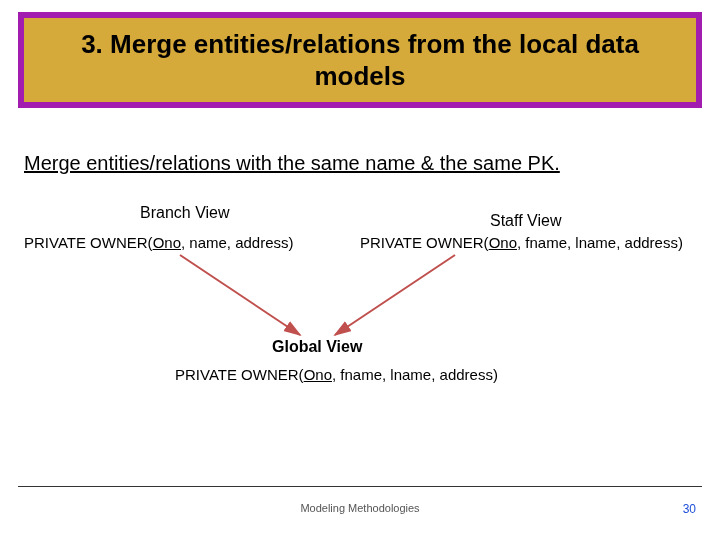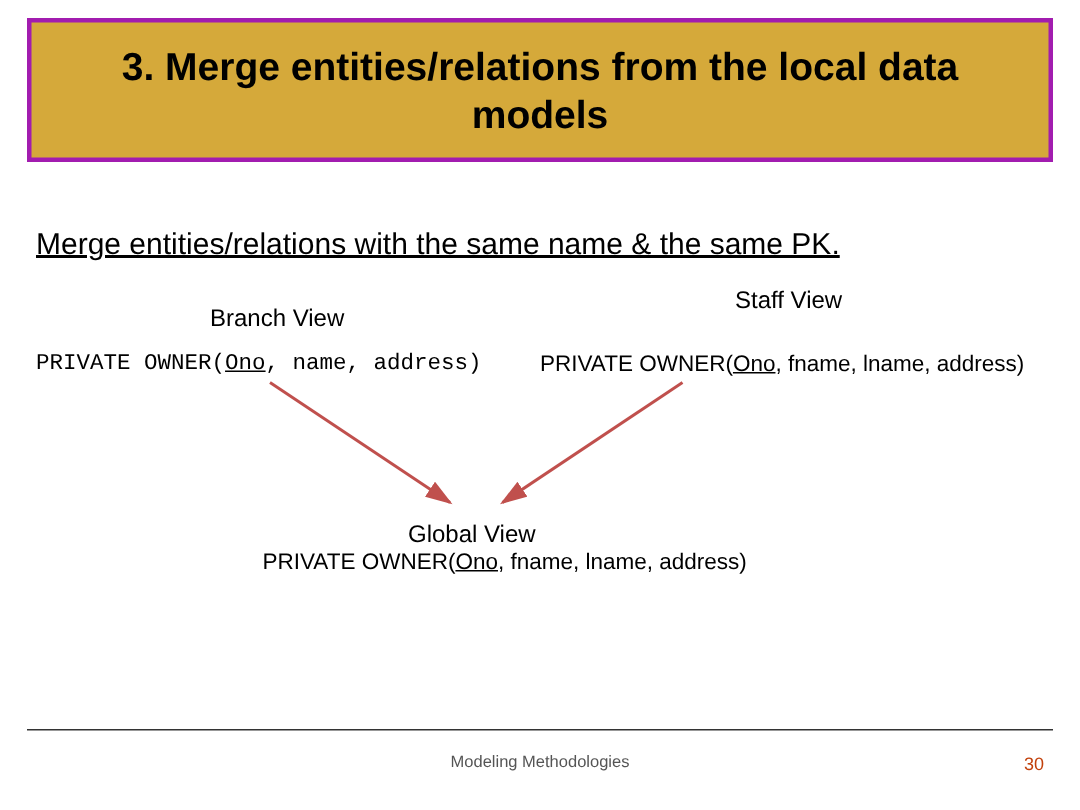--- a/index.html
+++ b/index.html
@@ -3,60 +3,60 @@
 <meta charset="utf-8">
 <style>
   * { box-sizing: border-box; margin: 0; padding: 0; }
   html, body { width: 720px; height: 540px; font-family: Arial, Helvetica, sans-serif; background: #fff; overflow: hidden; }
   .slide { position: relative; width: 720px; height: 540px; }
   .title-band {
     position: absolute;
     left: 18px; top: 12px;
     width: 684px; height: 96px;
     background: #d5a93a;
-    border: 3px solid #a21caf;
+    border: 6px solid #a21caf;
     display: flex; align-items: center; justify-content: center;
     text-align: center;
     padding: 6px 24px;
   }
   .title-band h1 {
     font-size: 26px;
     font-weight: 900;
     color: #000;
     line-height: 1.25;
     letter-spacing: 0px;
   }
   .subtitle {
     position: absolute;
     left: 24px; top: 152px;
     font-size: 20px;
     text-decoration: underline;
     color: #000;
   }
   .view-label { font-size: 16px; font-weight: normal; }
   .branch-label { position: absolute; left: 140px; top: 204px; }
-  .staff-label  { position: absolute; left: 490px; top: 192px; }
+  .staff-label  { position: absolute; left: 490px; top: 212px; }
   .relation { font-size: 15px; color: #000; white-space: nowrap; }
-  .branch-rel { position: absolute; left: 24px;  top: 234px; font-family: Liberation Mono, monospace; }
+  .branch-rel { position: absolute; left: 24px;  top: 234px; }
   .staff-rel  { position: absolute; left: 360px; top: 234px; }
   .pk { text-decoration: underline; }
-  .global-label { position: absolute; left: 272px; top: 338px; font-size: 16px; font-weight: normal; margin-top: 10px; }
+  .global-label { position: absolute; left: 272px; top: 338px; font-size: 16px; font-weight: bold; }
   .global-rel   { position: absolute; left: 175px; top: 366px; font-size: 15px; }
   .arrows { position: absolute; left: 0; top: 0; pointer-events: none; }
   .footer-rule {
     position: absolute; left: 18px; right: 18px; top: 486px;
     border-top: 1px solid #333;
   }
   .footer-center {
     position: absolute; left: 0; width: 100%; top: 502px;
     text-align: center; font-size: 11px; color: #555;
   }
   .footer-page {
     position: absolute; right: 24px; top: 502px;
-    font-size: 12px; color: #c2410c;
+    font-size: 12px; color: #1d4ed8;
   }
 </style>
 </head>
 <body>
 
 <div class="slide">
 
   <div class="title-band">
     <h1>3. Merge entities/relations from the local data models</h1>
   </div>

